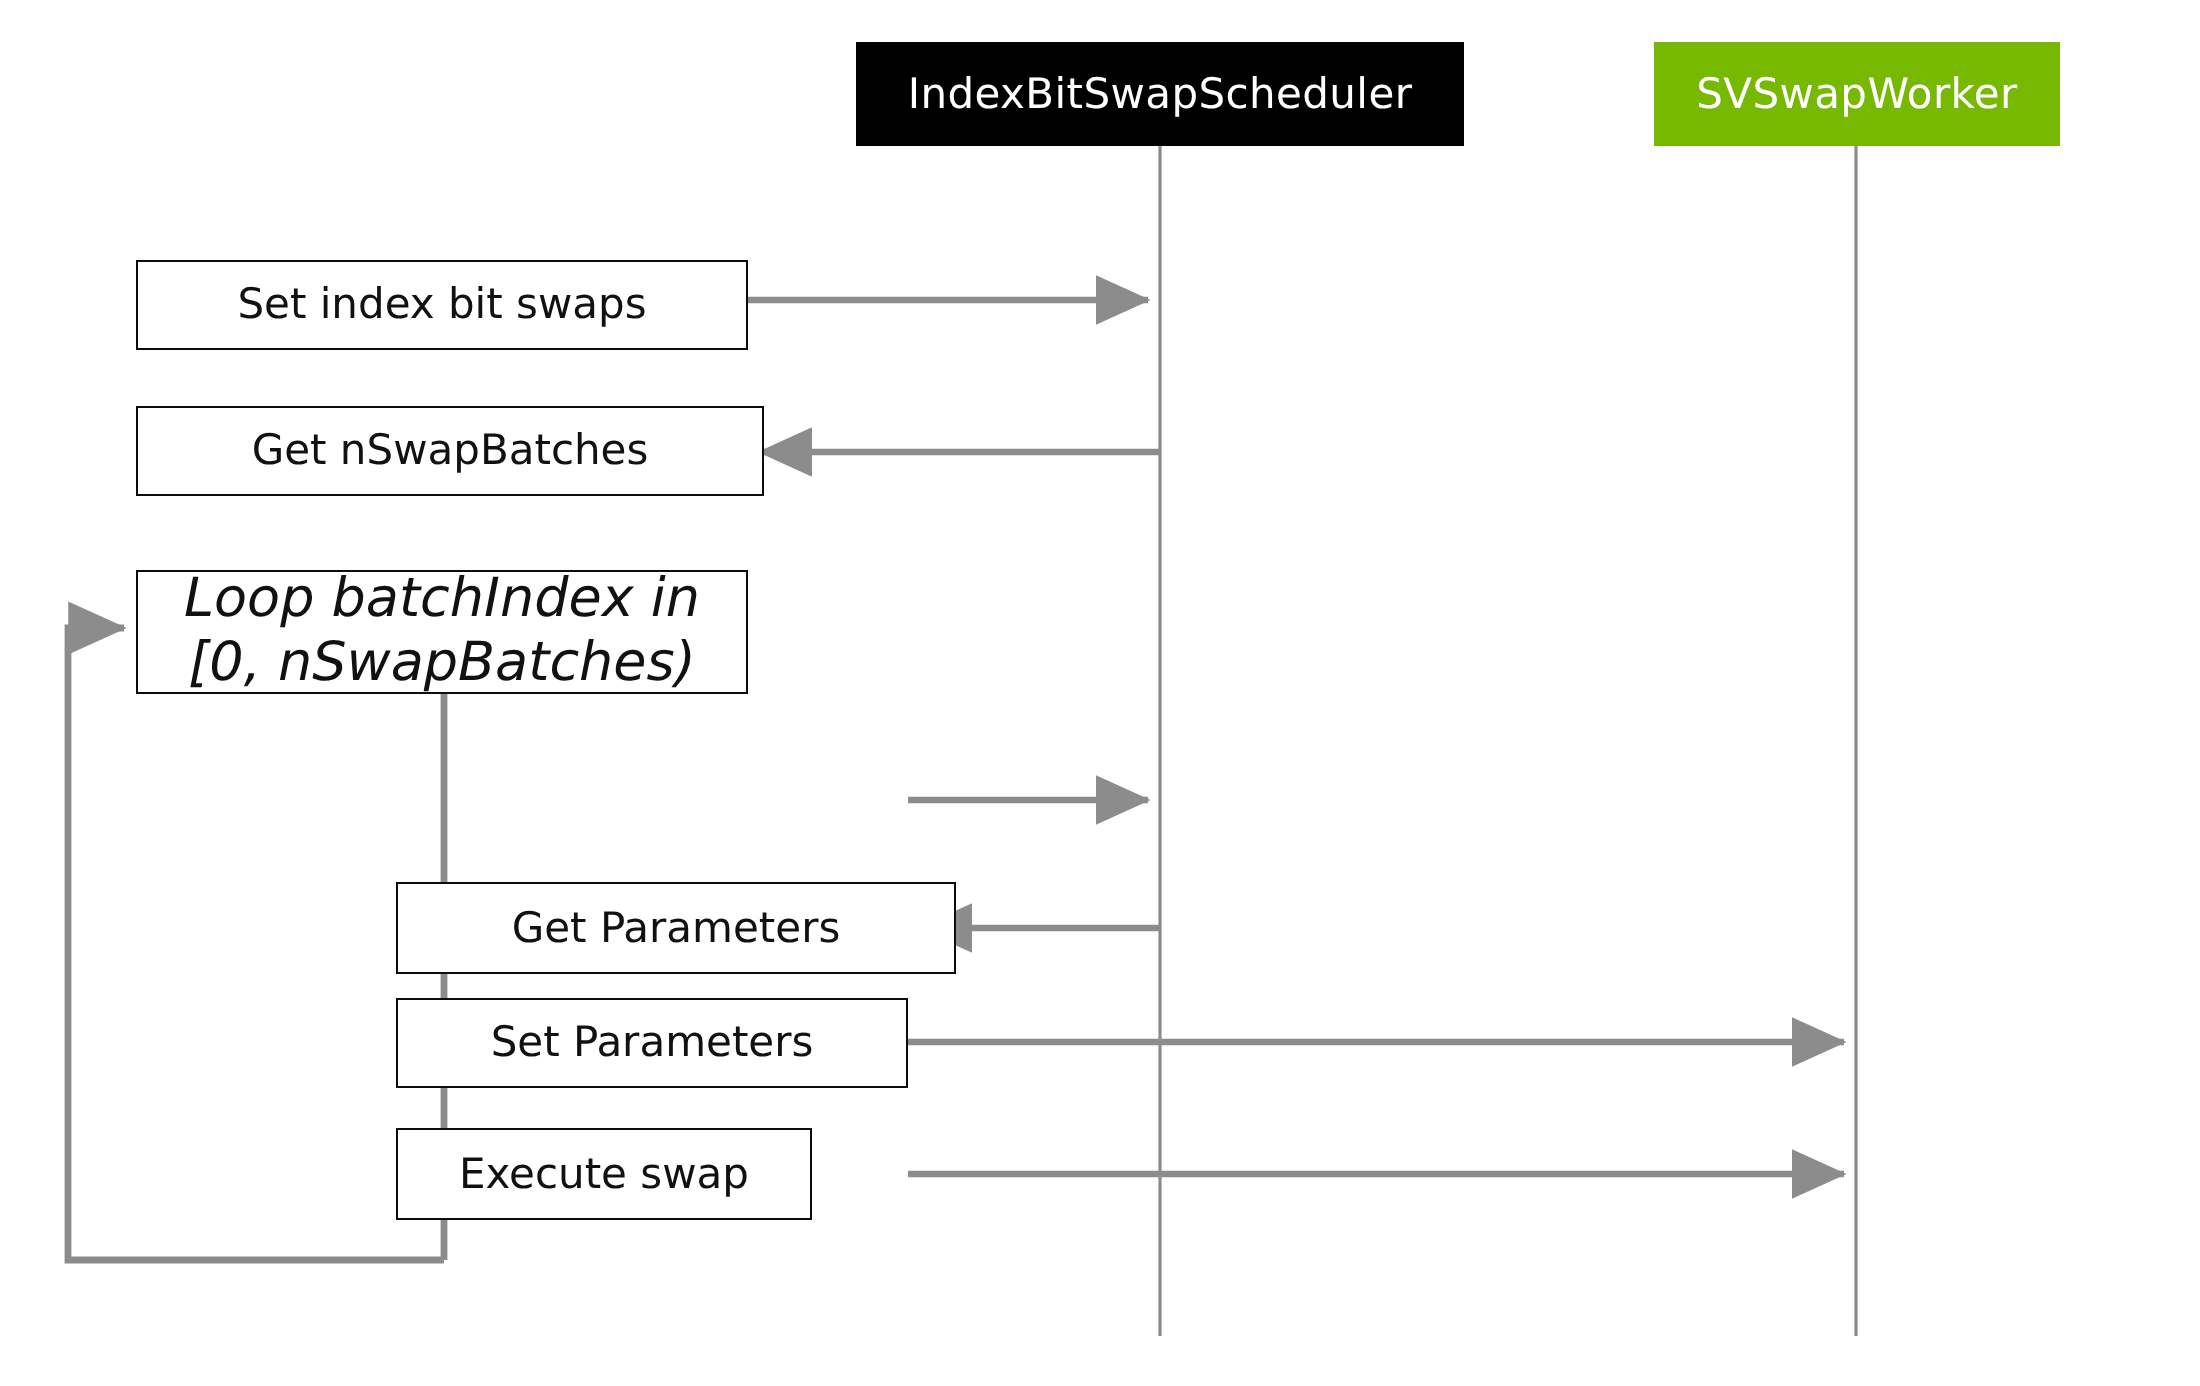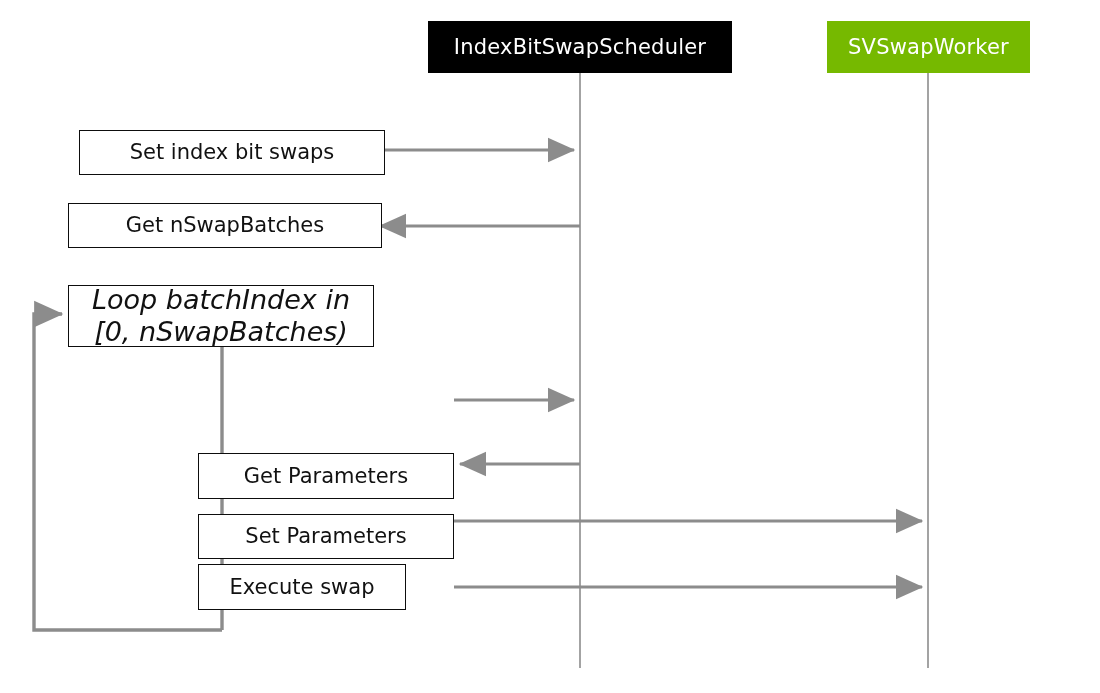--- a/index.html
+++ b/index.html
@@ -83,39 +83,39 @@
     <line x1="454" y1="587" x2="922" y2="587" stroke="#8c8c8c" stroke-width="3.2" marker-end="url(#arrowR)"></line>
   </svg>
 
   <div class="lifeline-header" style="left:428px; top:21px; width:304px; height:52px; background:#000000;">
     <span>IndexBitSwapScheduler</span>
   </div>
   <div class="lifeline-header" style="left:827px; top:21px; width:203px; height:52px; background:#76b900;align-items:center;">
     <span>SVSwapWorker</span>
   </div>
 
-  <div class="msg-box" style="left:68px; top:130px; width:306px; height:45px;margin-left:11px;">
+  <div class="msg-box" style="left:68px; top:130px; width:306px; height:45px;">
     <span>Set index bit swaps</span>
   </div>
 
   <div class="msg-box" style="left:68px; top:203px; width:314px; height:45px;">
     <span>Get nSwapBatches</span>
   </div>
 
   <div class="msg-box two-line" style="left:68px; top:285px; width:306px; height:62px;">
     <span>Loop batchIndex in
 [0, nSwapBatches)</span>
   </div>
 
 
-  <div class="msg-box" style="left:198px; top:441px; width:256px; height:46px;margin-top:12px;">
+  <div class="msg-box" style="left:198px; top:441px; width:280px; height:46px;">
     <span>Get Parameters</span>
   </div>
 
-  <div class="msg-box" style="left:198px; top:514px; width:256px; height:45px;">
+  <div class="msg-box" style="left:198px; top:499px; width:256px; height:45px;">
     <span>Set Parameters</span>
   </div>
 
   <div class="msg-box" style="left:198px; top:564px; width:208px; height:46px;">
     <span>Execute swap</span>
   </div>
 
 </div>
 
 </body></html>

